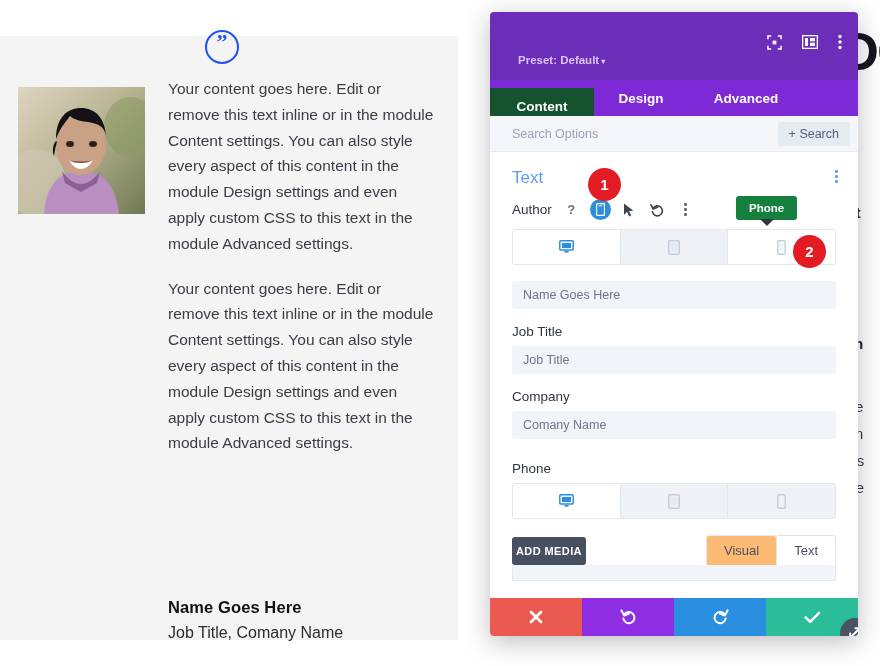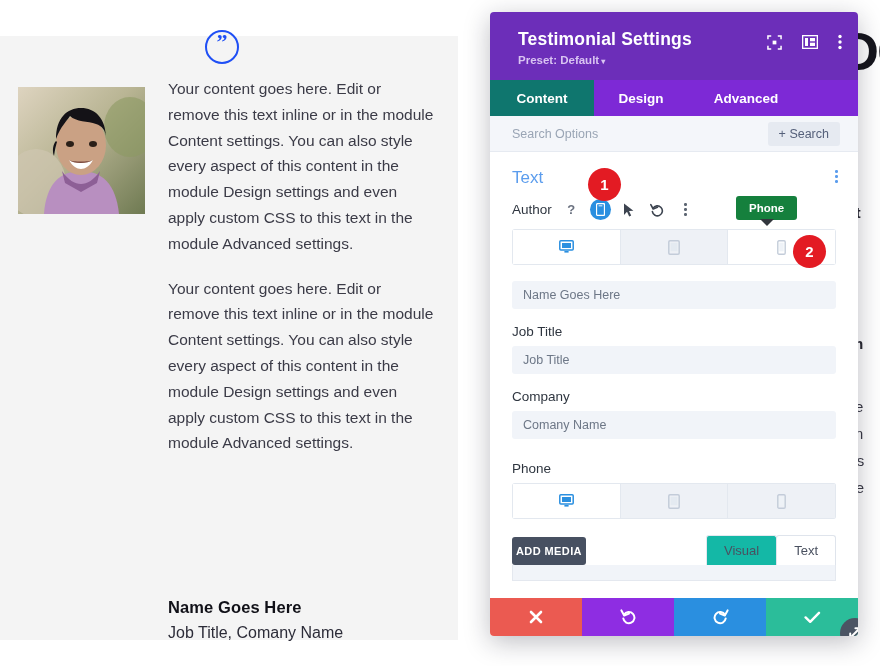--- a/index.html
+++ b/index.html
@@ -77,25 +77,25 @@
 
   .tabs { display: flex; height: 36px; background: #7d29d6; }
   .tab {
     display: flex; align-items: center; justify-content: center;
     color: #fff; font-size: 13.5px; font-weight: 700;
     height: 36px; cursor: pointer; padding: 0 6px;
   }
   .tab.t1 { width: 104px; }
   .tab.t2 { width: 94px; }
   .tab.t3 { width: 116px; }
-  .tab.active { background: #0f766e; }
+  .tab.active { background: #14532d; margin-top: 8px; }
 
   .searchbar {
     height: 36px; background: #f4f6fa; border-bottom: 1px solid #e6eaf1;
-    display: flex; align-items: center; padding: 0 18px 0 22px; position: relative;
+    display: flex; align-items: center; padding: 0 8px 0 22px; position: relative;
   }
   .search-ph { color: #9aa5b5; font-size: 12.5px; flex: 1; }
   .filter-btn {
     background: #e6eaf1; color: #55607a; font-size: 12.5px;
     padding: 5px 11px; border-radius: 3px; cursor: pointer; white-space: nowrap;
   }
 
   .panel-body { background: #fff; height: 484px; position: relative; overflow: hidden; }
 
   .sec-head {
@@ -140,21 +140,21 @@
   .mediabar { margin: 16px 22px 0 22px; display:flex; align-items:flex-end; position: relative; height: 30px; }
   .add-media {
     background: #475061; color:#fff; font-size: 11px; font-weight:700; letter-spacing:.4px;
     padding: 8px 4px; border-radius: 3px; cursor:pointer;
   }
   .vt-tabs { position: absolute; right: 0; bottom: 0; display: flex; }
   .vt {
     padding: 7px 17px; font-size: 13px; color: #4a5160; cursor: pointer;
     border: 1px solid #dfe4ec; border-bottom: none; border-radius: 3px 3px 0 0;
   }
-  .vt.visual { background: #14b8a6; border-color:#e4e8ef; }
+  .vt.visual { background: #fdba74; border-color:#e4e8ef; }
   .vt.text { background: #fff; margin-left: -1px; }
   .editor-strip { margin: 0 22px; height: 16px; background:#f1f4f9; border:1px solid #e4e8ef; border-top:none; }
 
   .actionbar { position: absolute; left:0; bottom: 0; width: 368px; height: 38px; display: flex; }
   .act { flex:1; display:flex; align-items:center; justify-content:center; cursor:pointer; }
   .act.close { background: #eb5a51; }
   .act.undo { background: #8e2de2; }
   .act.redo { background: #2a8fe0; }
   .act.save { background: #2bbd9a; }
 
@@ -236,21 +236,20 @@
       <p>Your content goes here. Edit or remove this text inline or in the module Content settings. You can also style every aspect of this content in the module Design settings and even apply custom CSS to this text in the module Advanced settings.</p>
     </div>
 
     <div class="t-name">Name Goes Here</div>
     <div class="t-role">Job Title, Comany Name</div>
   </div>
 
   <div class="modal">
 
     <div class="modal-head">
-      <div class="m-title">Testimonial Settings</div>
       <div class="m-preset">
         <span>Preset: Default</span><span class="caret">▾</span>
       </div>
       <div class="head-icons">
         <span>
           <svg width="15" height="15" viewBox="0 0 16 16">
               <g fill="none" stroke="#fff" stroke-width="1.6">
                 <path d="M1 4.5V1h3.5M11.5 1H15v3.5M15 11.5V15h-3.5M4.5 15H1v-3.5"></path>
               </g>
               <rect x="6" y="6" width="4" height="4" fill="#fff"></rect>

